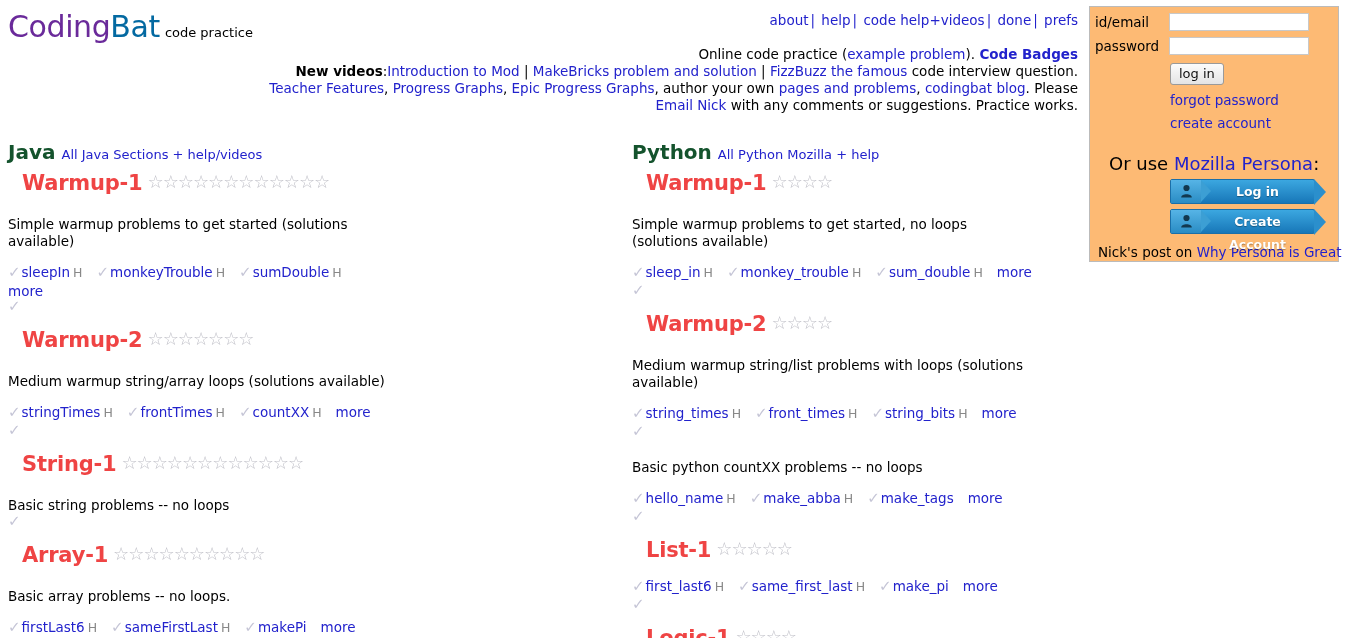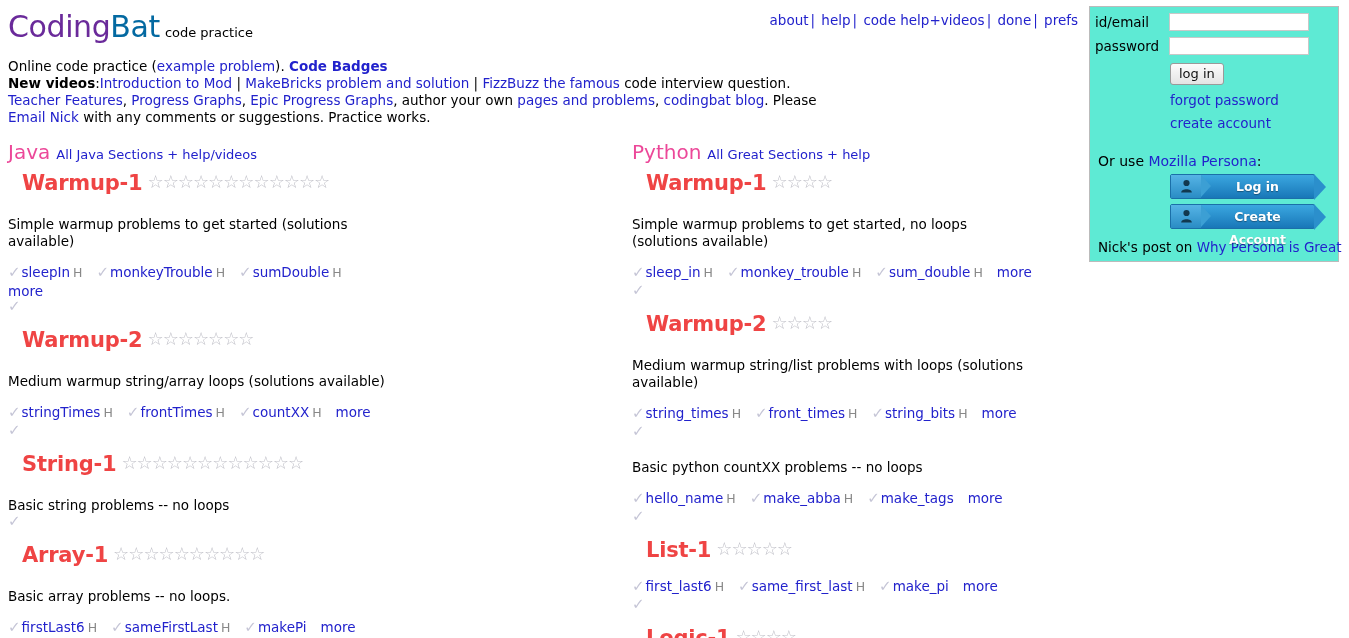--- a/index.html
+++ b/index.html
@@ -40,23 +40,24 @@
     letter-spacing: -0.4px;
     font-weight: 400;
   }
   .logo .bat { color: #0369a1; }
   .logo-sub {
     font-size: 13px;
     color: #000;
     margin-left: 5px;
   }
   #intro {
-    margin-top: 16px;
+    margin-top: 4px;
     line-height: 17px;
     font-size: 13.5px;
+    text-align: right;
   }
   #intro b { font-weight: bold; }
 
   
   #topnav {
     position: absolute;
     right: 271px;
     top: 12px;
     font-size: 13.5px;
     white-space: nowrap;
@@ -65,21 +66,21 @@
   #topnav .sep { color: #2222cc; padding: 0 2px; }
 
   
   #loginbox {
     position: absolute;
     left: 1089px;
     top: 6px;
     width: 250px;
     height: 256px;
     border: 1px solid #bbbbbb;
-    background: #5eead4;
+    background: #fdba74;
     box-sizing: border-box;
   }
   .login-row {
     display: flex;
     align-items: center;
     margin: 6px 0 0 5px;
   }
   .login-row .lbl {
     width: 74px;
     font-size: 13.5px;
@@ -104,22 +105,22 @@
     border: 1px solid #9a9a9a;
     border-radius: 3px;
     color: #111;
     cursor: pointer;
   }
   .login-link {
     margin: 7px 0 0 80px;
     font-size: 13.5px;
   }
   #persona-label {
-    margin: 22px 0 0 8px;
-    font-size: 14px;
+    margin: 22px 0 0 19px;
+    font-size: 18px;
   }
   .persona-btn {
     position: relative;
     margin-left: 80px;
     margin-top: 5px;
     width: 145px;
     height: 25px;
     background: linear-gradient(#3ba7e0, #1877b8);
     border: 1px solid #1b6fa8;
     border-radius: 2px;
@@ -186,22 +187,22 @@
   }
   #col-java   { left: 8px; }
   #col-python { left: 632px; }
 
   .lang-head {
     white-space: nowrap;
     margin-bottom: 8px;
   }
   .lang-name {
     font-size: 20px;
-    font-weight: normal;
-    color: #ec4899;
+    font-weight: bold;
+    color: #14532d;
   }
   .lang-link {
     font-size: 13px;
     margin-left: 6px;
   }
 
   .section { margin-bottom: 14px; }
   .sec-title-row {
     white-space: nowrap;
     line-height: 22px;
@@ -338,21 +339,21 @@
         <div class="sec-title-row"><a class="lnk sec-title">Array-1</a><span class="stars">☆☆☆☆☆☆☆☆☆☆</span></div>
         <div class="sec-desc">Basic array problems -- no loops.</div>
         <div class="probs"><span class="prob"><span class="chk">✓</span><a class="lnk">firstLast6</a><span class="hmark">H</span></span><span class="prob"><span class="chk">✓</span><a class="lnk">sameFirstLast</a><span class="hmark">H</span></span><span class="prob"><span class="chk">✓</span><a class="lnk">makePi</a></span><a class="lnk more-link">more</a></div>
         <div class="chk trail-chk">✓</div>
       </div>
       <div class="section">
         <div class="sec-title-row"><a class="lnk sec-title">Logic-1</a><span class="stars">☆☆☆☆☆☆☆☆☆☆☆</span></div>
       </div>
     </div>
   <div class="column" id="col-python">
-      <div class="lang-head"><span class="lang-name">Python</span><a class="lnk lang-link">All Great Sections + help</a></div>
+      <div class="lang-head"><span class="lang-name">Python</span><a class="lnk lang-link">All Python Mozilla + help</a></div>
       <div class="section">
         <div class="sec-title-row"><a class="lnk sec-title">Warmup-1</a><span class="stars">☆☆☆☆</span></div>
         <div class="sec-desc">Simple warmup problems to get started, no loops (solutions available)</div>
         <div class="probs"><span class="prob"><span class="chk">✓</span><a class="lnk">sleep_in</a><span class="hmark">H</span></span><span class="prob"><span class="chk">✓</span><a class="lnk">monkey_trouble</a><span class="hmark">H</span></span><span class="prob"><span class="chk">✓</span><a class="lnk">sum_double</a><span class="hmark">H</span></span><a class="lnk more-link">more</a></div>
         <div class="chk trail-chk">✓</div>
       </div>
       <div class="section">
         <div class="sec-title-row"><a class="lnk sec-title">Warmup-2</a><span class="stars">☆☆☆☆</span></div>
         <div class="sec-desc">Medium warmup string/list problems with loops (solutions available)</div>
         <div class="probs"><span class="prob"><span class="chk">✓</span><a class="lnk">string_times</a><span class="hmark">H</span></span><span class="prob"><span class="chk">✓</span><a class="lnk">front_times</a><span class="hmark">H</span></span><span class="prob"><span class="chk">✓</span><a class="lnk">string_bits</a><span class="hmark">H</span></span><a class="lnk more-link">more</a></div>

